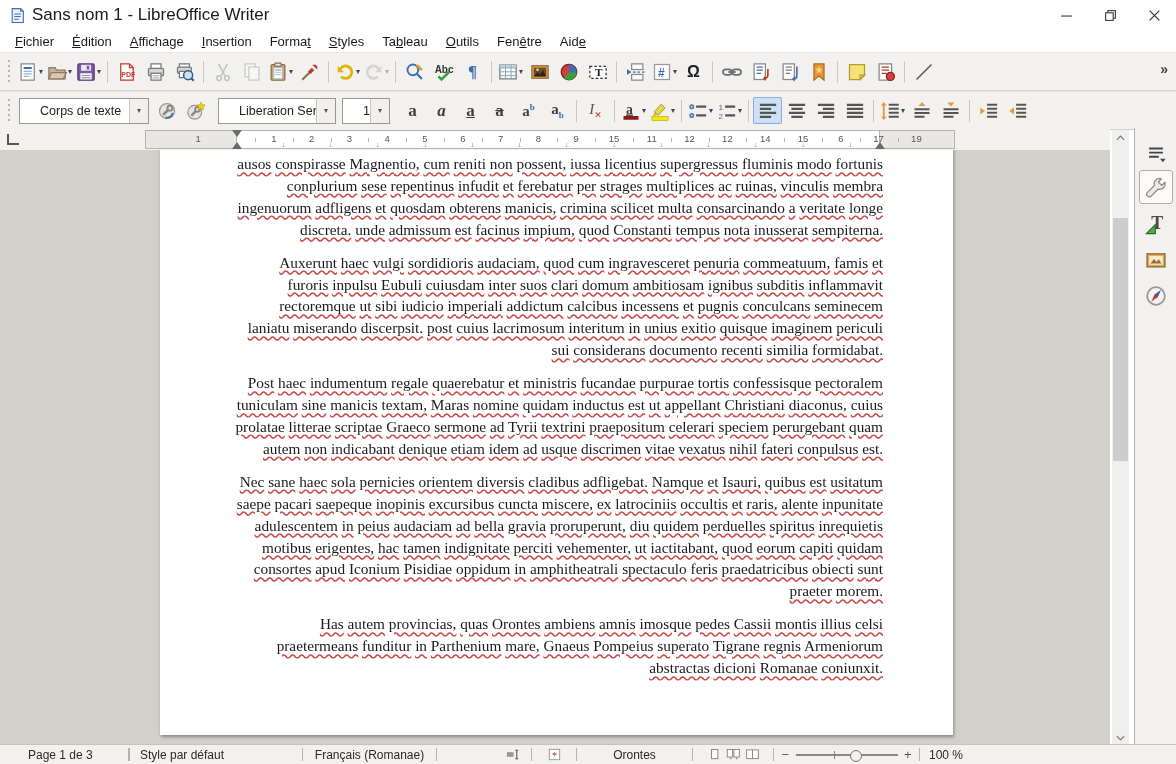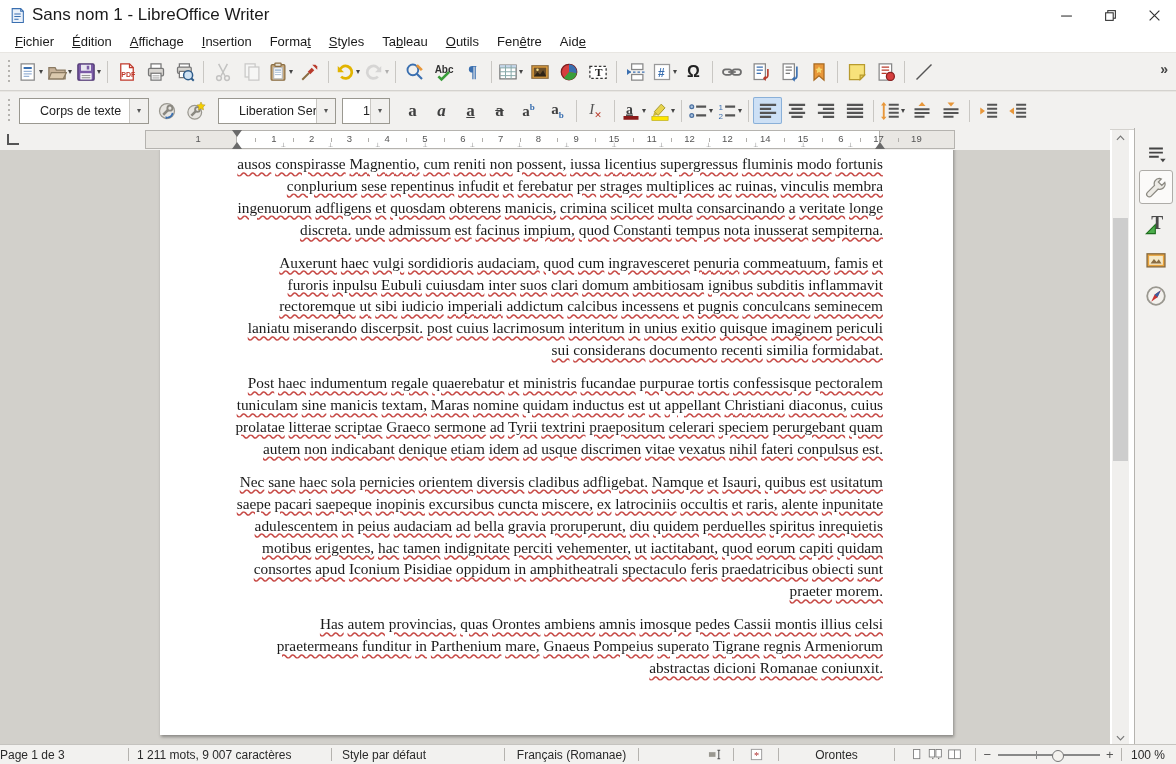--- a/index.html
+++ b/index.html
@@ -71,21 +71,21 @@
   .sidebar-item{width:32px;height:32px;margin:4px auto;display:flex;align-items:center;justify-content:center;border-radius:3px;}
   .sidebar-item svg{width:22px;height:22px;}
   .sidebar-item.small{height:24px;margin-top:14px;}
   .sidebar-item.active{border:1px solid #aeaca8;background:#fbfaf9;}
 
   
   .statusbar{position:absolute;bottom:0;left:0;right:0;height:19px;background:#f2f1ef;border-top:1px solid #c5c3bf;display:flex;align-items:center;font-size:12px;color:#2a2a2a;}
   .scell{height:19px;display:flex;align-items:center;white-space:nowrap;overflow:hidden;flex:none;}
   .ssep{width:1px;height:13px;background:#b5b3af;flex:none;}
   .scell svg{width:15px;height:15px;}
-  .c-page{width:128px;box-sizing:border-box;text-align:center;}
+  .c-page{width:128px;padding-left:28px;box-sizing:border-box;text-align:center;}
   .c-words{width:202px;padding-left:8px;box-sizing:border-box;}
   .c-style{width:172px;padding-left:10px;box-sizing:border-box;}
   .c-lang{width:133px;justify-content:center;}
   .c-gap1{width:58px;}
   .c-sel{width:36px;justify-content:center;}
   .c-mod{width:44px;justify-content:center;}
   .c-section{width:115px;justify-content:center;}
   .c-views{width:80px;justify-content:center;gap:4px;}
   .c-views span{display:flex;}
   .c-slider{width:145px;justify-content:center;}
@@ -742,21 +742,20 @@
               </g>
             </svg>
           </span>
         </div>
       </div>
   </div>
 
   <div class="statusbar" data-name="status-bar">
     <span class="scell c-page" data-name="status-page-number">Page 1 de 3</span>
     <span class="ssep" data-name="status-separator"></span>
-    <span class="scell c-words" data-name="status-word-count">1 211 mots, 9 007 caractères</span>
     <span class="ssep" data-name="status-separator"></span>
     <span class="scell c-style" data-name="status-paragraph-style">Style par défaut</span>
     <span class="ssep" data-name="status-separator"></span>
     <span class="scell c-lang" data-name="status-language">Français (Romanae)</span>
     <span class="ssep" data-name="status-separator"></span>
     <span class="scell c-gap1" data-name="status-empty"></span>
     <span class="scell c-sel" data-name="selection-mode-button">
         <svg viewBox="0 0 16 16">
           <rect x="1" y="5.5" width="7" height="5" fill="#9a9890"></rect>
           <path d="M11.5 3.5v9M10 3.5h3M10 12.5h3" stroke="#555" stroke-width="1.1" fill="none"></path>

